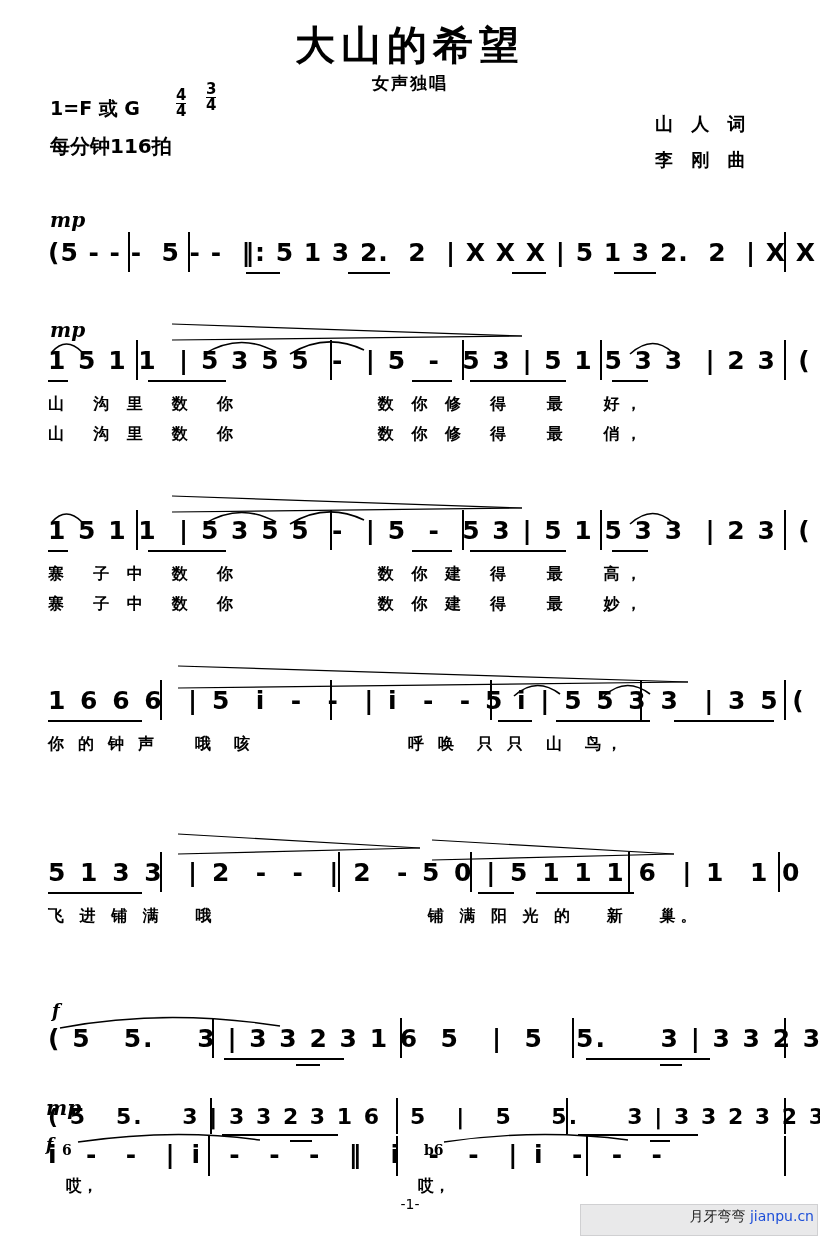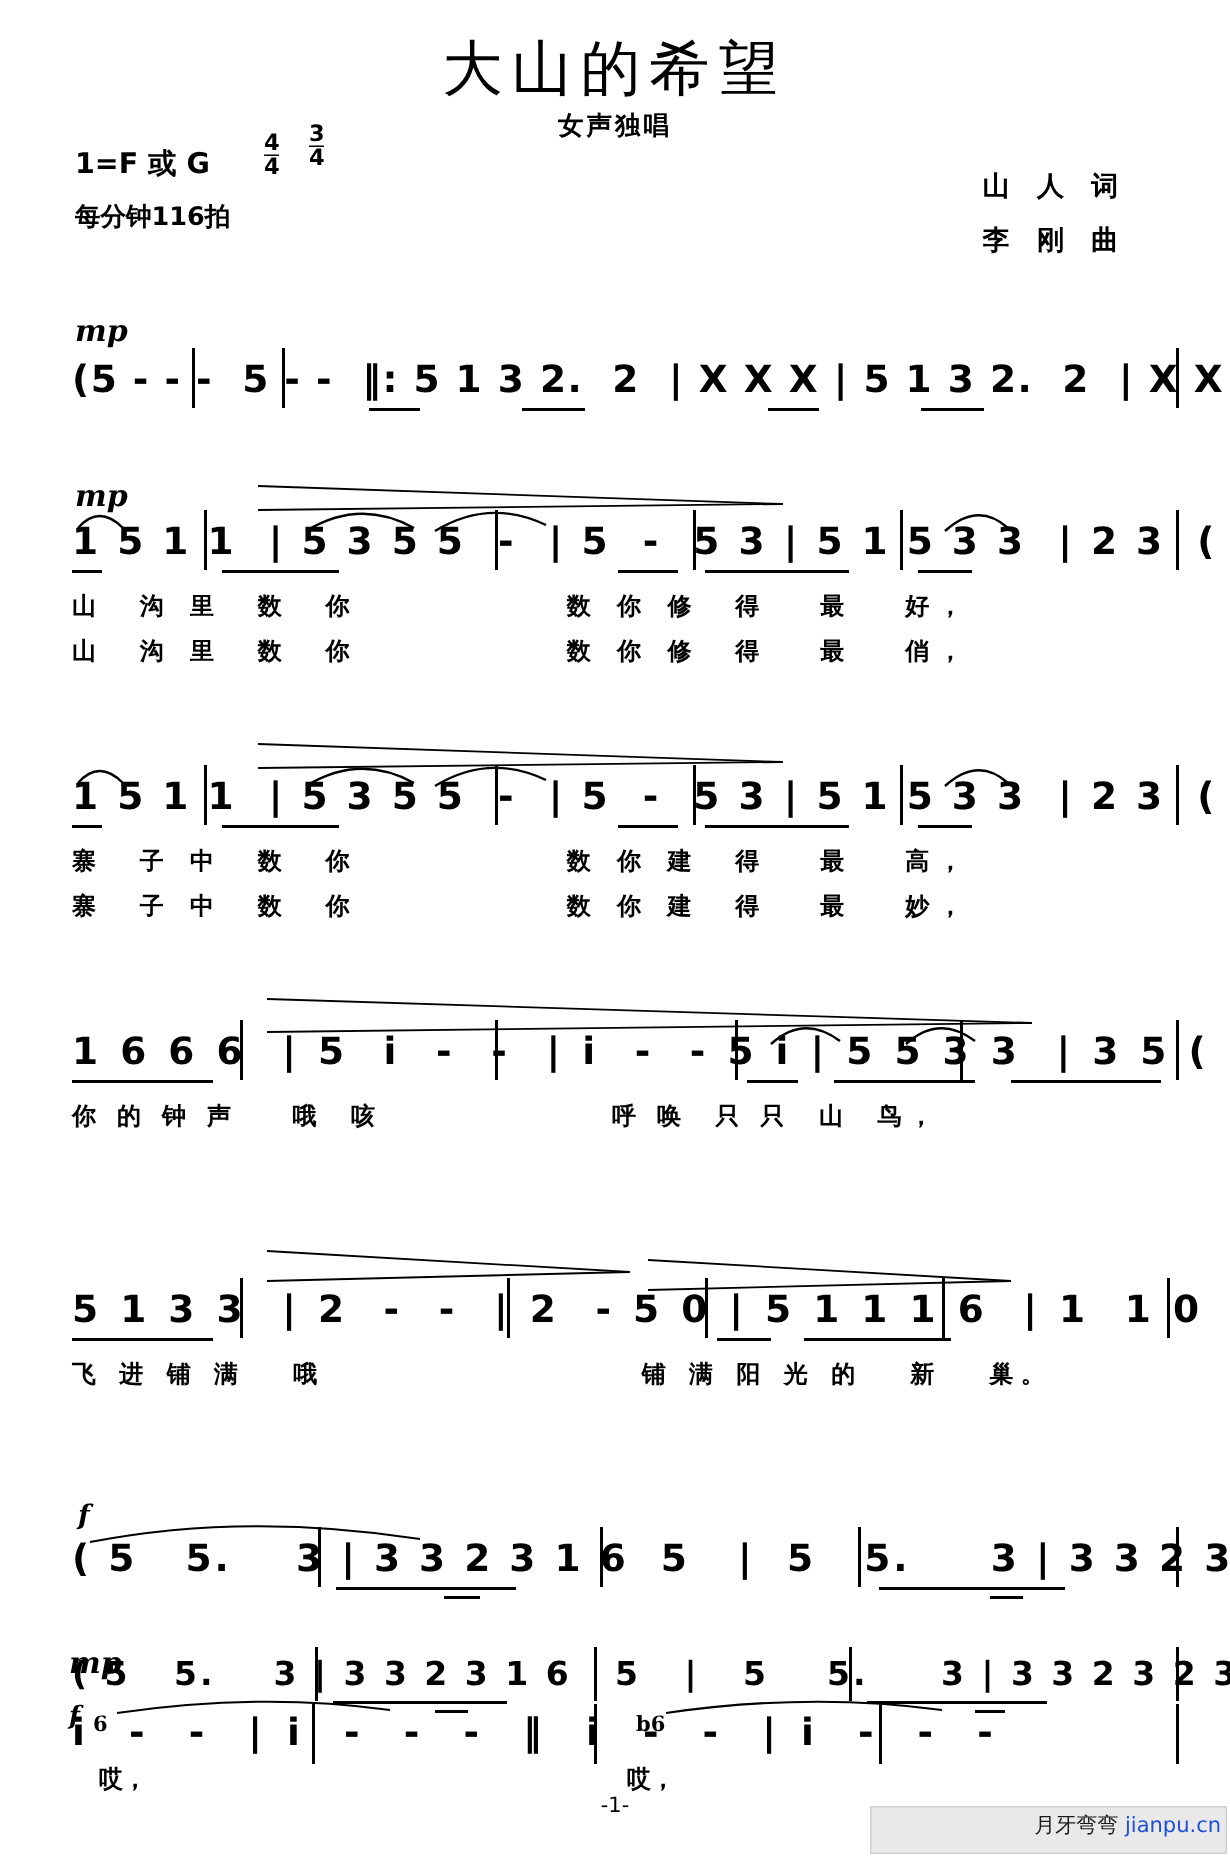--- a/index.html
+++ b/index.html
@@ -19,21 +19,21 @@
     background: #fff;
   }
   
   .title {
     position: absolute;
     left: 0;
     top: 18px;
     width: 820px;
     text-align: center;
     font-family: "DejaVu Sans", sans-serif;
-    font-weight: normal;
+    font-weight: bold;
     font-size: 40px;
     letter-spacing: 6px;
   }
   .subtitle {
     position: absolute;
     left: 0;
     top: 72px;
     width: 820px;
     text-align: center;
     font-family: "DejaVu Sans", sans-serif;
@@ -59,21 +59,21 @@
     text-align: center;
   }
   .meter .num { display: block; }
   .meter .den { display: block; border-top: 1.6px solid #000; }
   .tempo {
     position: absolute;
     left: 50px;
     top: 133px;
     font-family: "DejaVu Sans", sans-serif;
     font-weight: bold;
-    font-size: 17px;
+    font-size: 20px;
     text-align: right;
   }
   .readline {
     position: absolute;
     left: 50px;
     top: 178px;
     font-family: "DejaVu Sans", sans-serif;
     font-weight: bold;
     font-size: 16px;
     white-space: nowrap;

